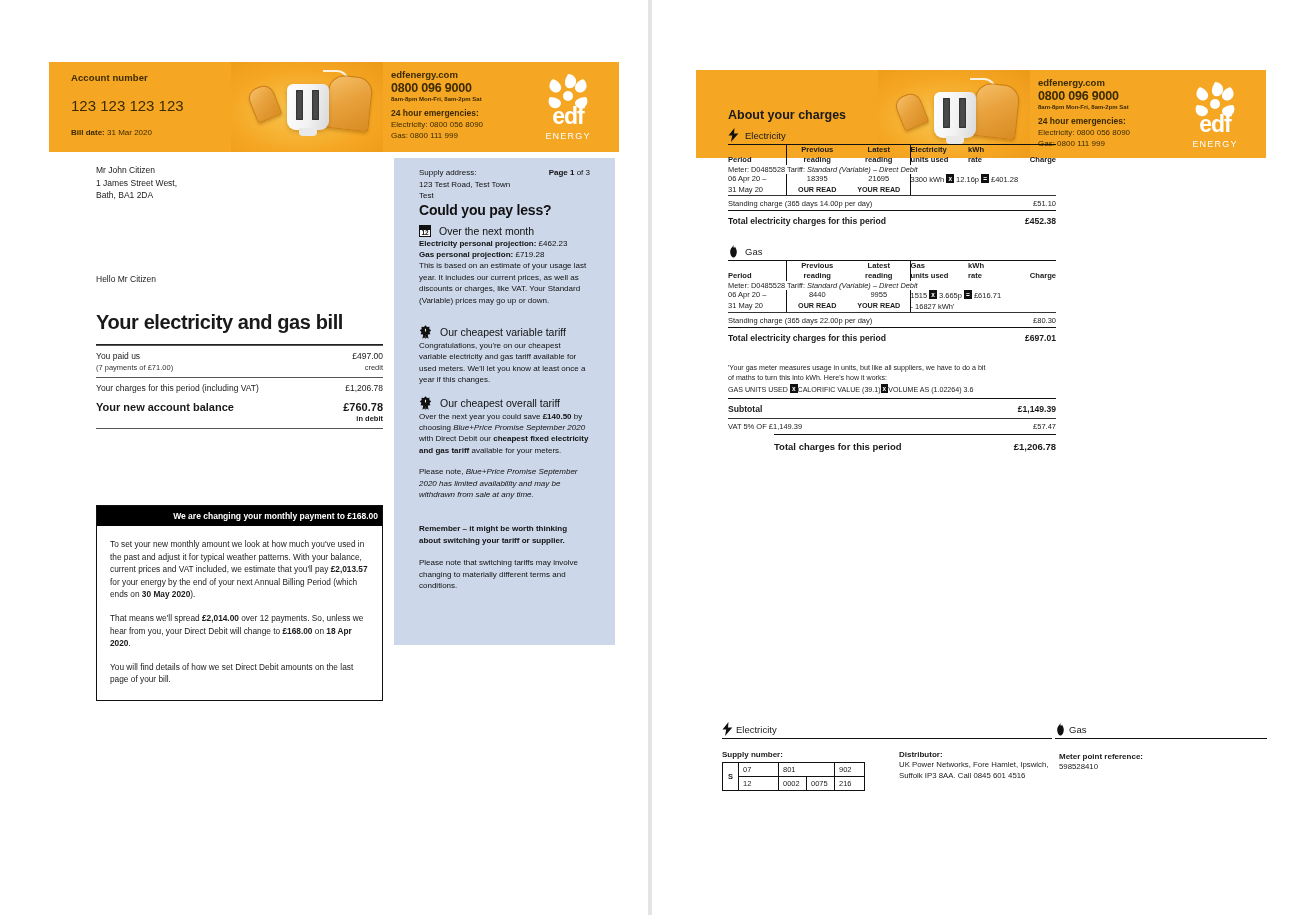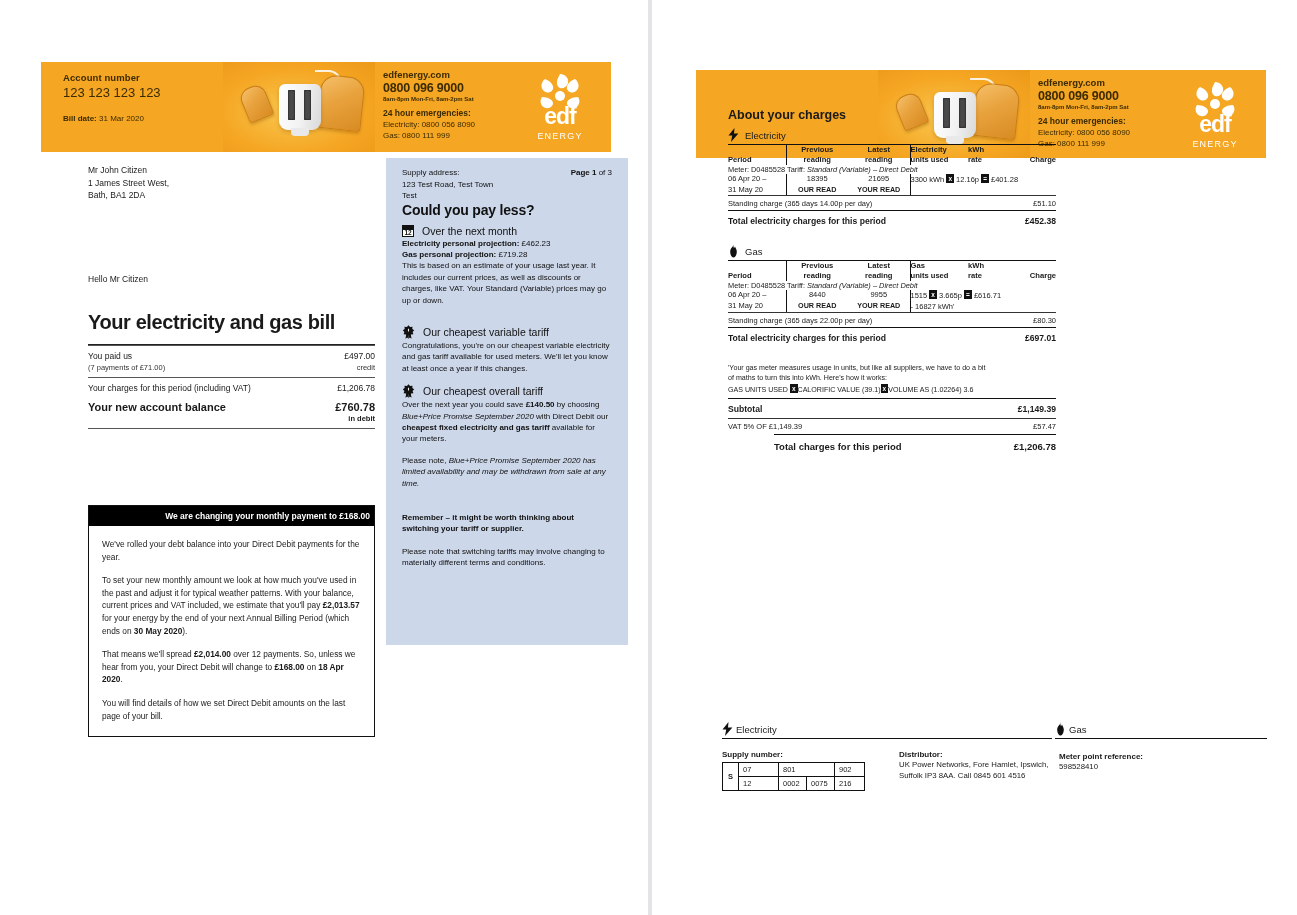--- a/index.html
+++ b/index.html
@@ -12,36 +12,36 @@
   }
   .canvas { position: relative; width: 1297px; height: 915px; background: #fff; }
 
   
   .page-divider {
     position: absolute; left: 648px; top: 0; width: 4px; height: 915px;
     background: #e4e4e6;
   }
 
   
-  .page1 { position: absolute; left: 0; top: 0; width: 648px; height: 915px; }
+  .page1 { position: absolute; left: 8px; top: 0; width: 648px; height: 915px; }
   .page2 { position: absolute; left: 652px; top: 0; width: 645px; height: 915px; }
 
   
   .hdr {
     position: absolute;
     background: #f5a623;
     display: flex;
     overflow: hidden;
   }
   .hdr.p1 { left: 41px; top: 62px; width: 570px; height: 90px; }
   .hdr.p2 { left: 44px; top: 70px; width: 570px; height: 88px; }
 
   .hdr-left { width: 182px; padding: 10px 0 0 22px; }
   .hdr-acct-label { font-size: 9.5px; font-weight: bold; color: #3d2b00; letter-spacing: .1px;}
-  .hdr-acct-num { font-size: 13px; color: #3d2b00; margin-top: 2px; }
+  .hdr-acct-num { font-size: 15px; color: #3d2b00; margin-top: 14px; }
   .hdr-billdate { font-size: 8px; color: #3d2b00; margin-top: 14px; }
   .hdr-billdate b { font-weight: bold; }
 
   
   .toaster {
     position: relative; width: 152px; height: 90px; flex: none;
     background: radial-gradient(ellipse at 45% 55%, #f9c74f 0%, #f5a623 60%, #eb9a18 100%);
     overflow: hidden;
   }
   .hdr.p2 .toaster { height: 88px; }
@@ -120,21 +120,21 @@
   .ddbox { position: absolute; left: 88px; top: 505px; width: 287px; border: 1px solid #111; background: #fff; }
   .ddbox-hdr { background: #000; color: #fff; text-align: right; font-size: 8.5px; font-weight: bold; padding: 5px 4px; }
   .ddbox-body { padding: 12px 13px 14px; font-size: 8.3px; line-height: 12.6px; }
   .ddbox-body p { margin-bottom: 11px; }
   .ddbox-body p:last-child { margin-bottom: 0; }
 
   
   .bluebox {
     position: absolute; background: #ccd7e9; color: #111;
   }
-  .bluebox.p1 { left: 386px; top: 158px; width: 242px; height: 487px; padding: 9px 16px; }
+  .bluebox.p1 { left: 386px; top: 158px; width: 221px; height: 487px; padding: 9px 25px; }
 
   .bb-top { display: flex; justify-content: space-between; font-size: 8px; line-height: 11.5px; }
   .bb-page { font-size: 8px; white-space: nowrap; }
   .bb-page b { font-weight: bold; }
   .bb-h1 { font-size: 14px; font-weight: bold; letter-spacing: -.2px;}
   .bb-sec { margin-top: 7px; }
   .bb-sec-title { display: flex; align-items: center; gap: 8px; font-size: 10.5px; margin-bottom: 1px; }
   .bb-p { font-size: 8px; line-height: 11.4px; }
   .bb-p b { font-weight: bold; }
   .bb-p i { font-style: italic; }
@@ -269,21 +269,20 @@
           <div class="amt">£760.78</div>
           <div class="sub">in debit</div>
         </div>
       </div>
       <div class="rule thin"></div>
     </div>
 
     <div class="ddbox">
       <div class="ddbox-hdr">We are changing your monthly payment to £168.00</div>
       <div class="ddbox-body">
-        <p>We've rolled your debt balance into your Direct Debit payments for the year.</p>
         <p><span>To set your new monthly amount we look at how much you've used in the past and adjust it for typical weather patterns. With your balance, current prices and VAT included, we estimate that you'll pay </span><b>£2,013.57</b><span> for your energy by the end of your next Annual Billing Period (which ends on </span><b>30 May 2020</b><span>).</span></p>
         <p><span>That means we'll spread </span><b>£2,014.00</b><span> over 12 payments. So, unless we hear from you, your Direct Debit will change to </span><b>£168.00</b><span> on </span><b>18 Apr 2020</b><span>.</span></p>
         <p>You will find details of how we set Direct Debit amounts on the last page of your bill.</p>
       </div>
     </div>
 
     <div class="bluebox p1">
       <div class="bb-top">
         <div>
           <div>Supply address:</div>

